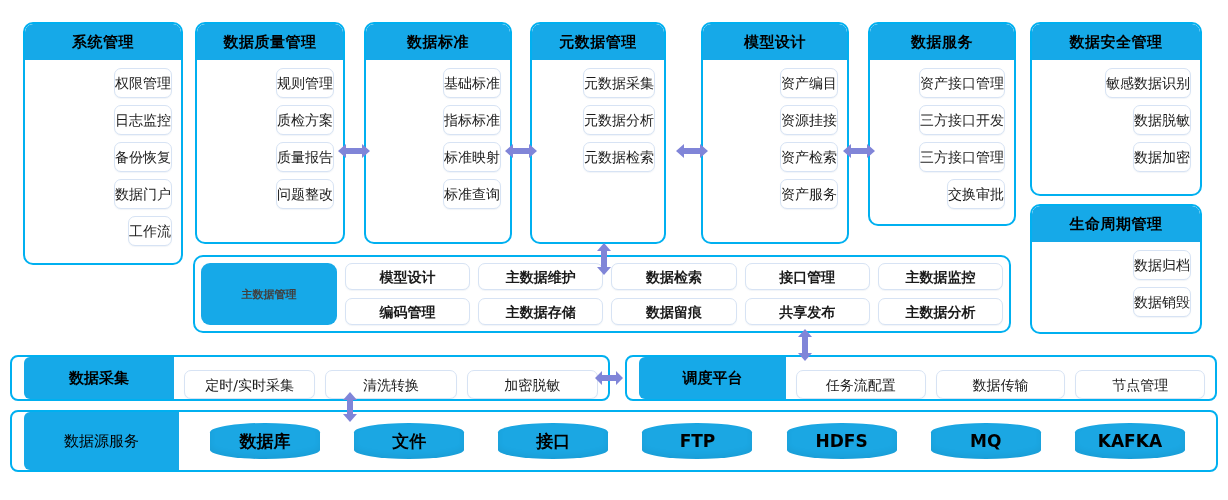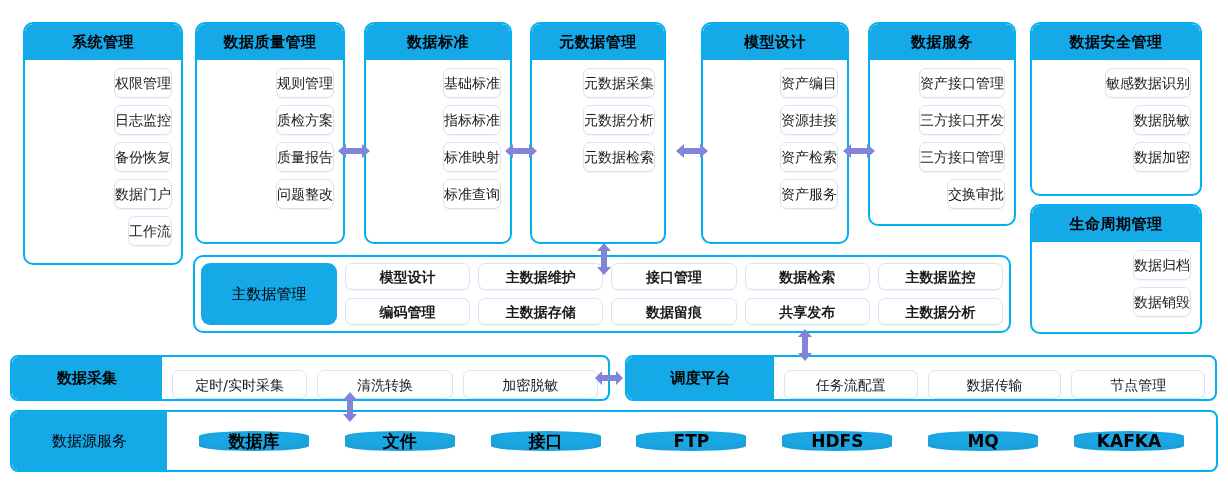--- a/index.html
+++ b/index.html
@@ -61,23 +61,23 @@
     box-sizing:border-box;
     display:flex;
     align-items:stretch;
     padding:6px;
     gap:8px;
   }
   #md-title{
     width:136px;
     background:#16a9e8;
     border-radius:9px;
-    color:#000000;
-    font-weight:normal;
-    font-size:15px;
+    color:#404040;
+    font-weight:bold;
+    font-size:11px;
     display:flex;align-items:center;justify-content:center;
     flex:0 0 136px;
   }
   #md-grid{
     flex:1 1 auto;
     display:grid;
     grid-template-columns:repeat(5,1fr);
     grid-auto-rows:1fr;
     gap:7px 8px;
   }
@@ -86,20 +86,21 @@
   
   .band{
     position:absolute;
     border:2px solid #00b0f0;
     border-radius:8px;
     background:#ffffff;
     box-sizing:border-box;
     display:flex;
     align-items:stretch;
     overflow:hidden;
+    padding-left:12px;
   }
   .band-label{
     background:#16a9e8;
     color:#000;
     font-weight:bold;
     font-size:15px;
     display:flex;align-items:center;justify-content:center;
     flex:0 0 150px;
     border-radius:6px 0 0 6px;
   }
@@ -117,21 +118,21 @@
 
   
   #ds-items{
     flex:1 1 auto;
     display:flex;
     align-items:center;
     justify-content:space-around;
     padding:0 14px;
   }
   .cyl{
-    width:110px;height:20px;
+    width:110px;height:36px;
     background:#1ba7e3;
     border-radius:50%/26%;
     color:#000;
     font-weight:bold;
     font-size:17px;
     display:flex;align-items:center;justify-content:center;
     box-shadow:inset 0 -3px 6px rgba(0,0,0,.06);
   }
 
   
@@ -218,22 +219,22 @@
       <div class="item">数据归档</div>
       <div class="item">数据销毁</div>
     </div>
   </div>
 
   <div id="md-wrap" style="left:193px;top:255px;width:818px;height:78px;">
     <div id="md-title">主数据管理</div>
     <div id="md-grid">
       <div class="item">模型设计</div>
       <div class="item">主数据维护</div>
+      <div class="item">数据检索</div>
       <div class="item">接口管理</div>
-      <div class="item">数据检索</div>
       <div class="item">主数据监控</div>
       <div class="item">编码管理</div>
       <div class="item">主数据存储</div>
       <div class="item">数据留痕</div>
       <div class="item">共享发布</div>
       <div class="item">主数据分析</div>
     </div>
   </div>
 
   <div class="band" style="left:10px;top:355px;width:600px;height:46px;">

